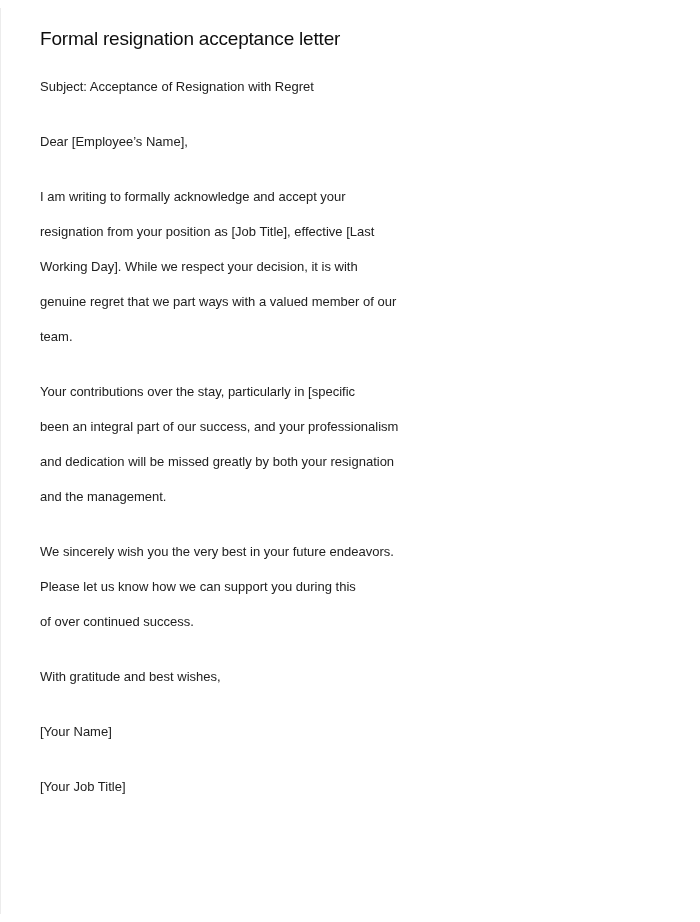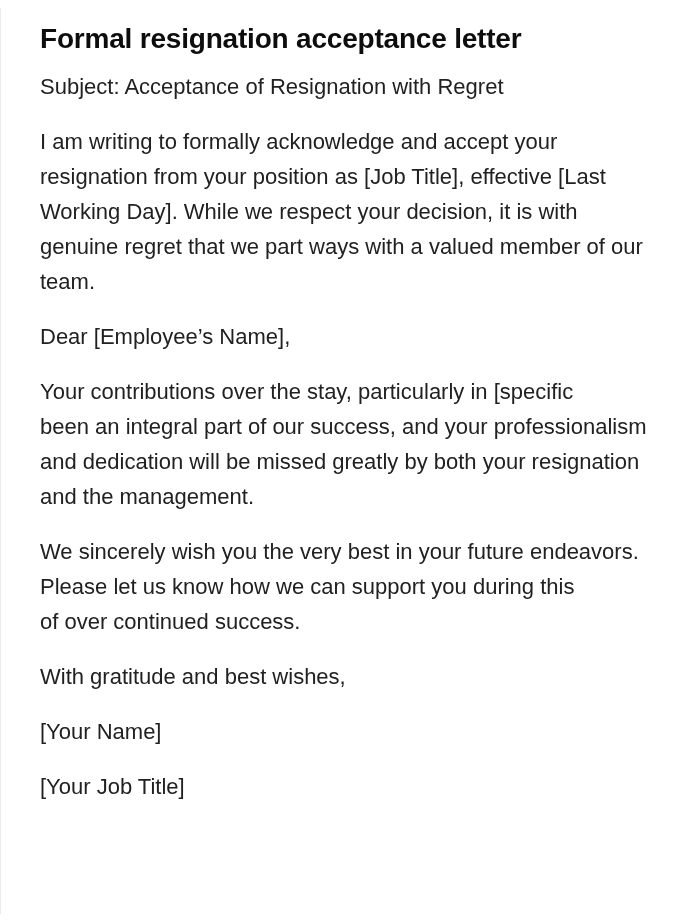--- a/index.html
+++ b/index.html
@@ -25,30 +25,30 @@
   .left-rule {
     position: absolute;
     left: 0;
     top: 8px;
     width: 1px;
     height: 906px;
     background: var(--left_rule, #ececec);
   }
   h1.doc-title {
     margin: 0;
-    font-size: 28px;
+    font-size: 19px;
     line-height: 31px;
-    font-weight: 700;
+    font-weight: 400;
     letter-spacing: -0.2px;
     color: var(--title_text, #0d0d0d);
     white-space: nowrap;
   }
   p {
     margin: 0;
-    font-size: 22px;
+    font-size: 13px;
     font-weight: 400;
     line-height: 35px;
   }
   p.subject {
     margin-top: 15px;
   }
   p.para {
     margin-top: 20px;
   }
   .line {
@@ -59,29 +59,29 @@
 </head>
 <body>
 
 <div class="page">
   <div class="left-rule"></div>
 
   <h1 class="doc-title">Formal resignation acceptance letter</h1>
 
   <p class="subject">Subject: Acceptance of Resignation with Regret</p>
 
+  <p class="para">Dear [Employee’s Name],</p>
+
   <p class="para">
     <span class="line">I am writing to formally acknowledge and accept your</span>
     <span class="line">resignation from your position as [Job Title], effective [Last</span>
     <span class="line">Working Day]. While we respect your decision, it is with</span>
     <span class="line">genuine regret that we part ways with a valued member of our</span>
     <span class="line">team.</span>
   </p>
-
-  <p class="para">Dear [Employee’s Name],</p>
 
   <p class="para">
     <span class="line">Your contributions over the stay, particularly in [specific</span>
     <span class="line">been an integral part of our success, and your professionalism</span>
     <span class="line">and dedication will be missed greatly by both your resignation</span>
     <span class="line">and the management.</span>
   </p>
 
   <p class="para">
     <span class="line">We sincerely wish you the very best in your future endeavors.</span>

